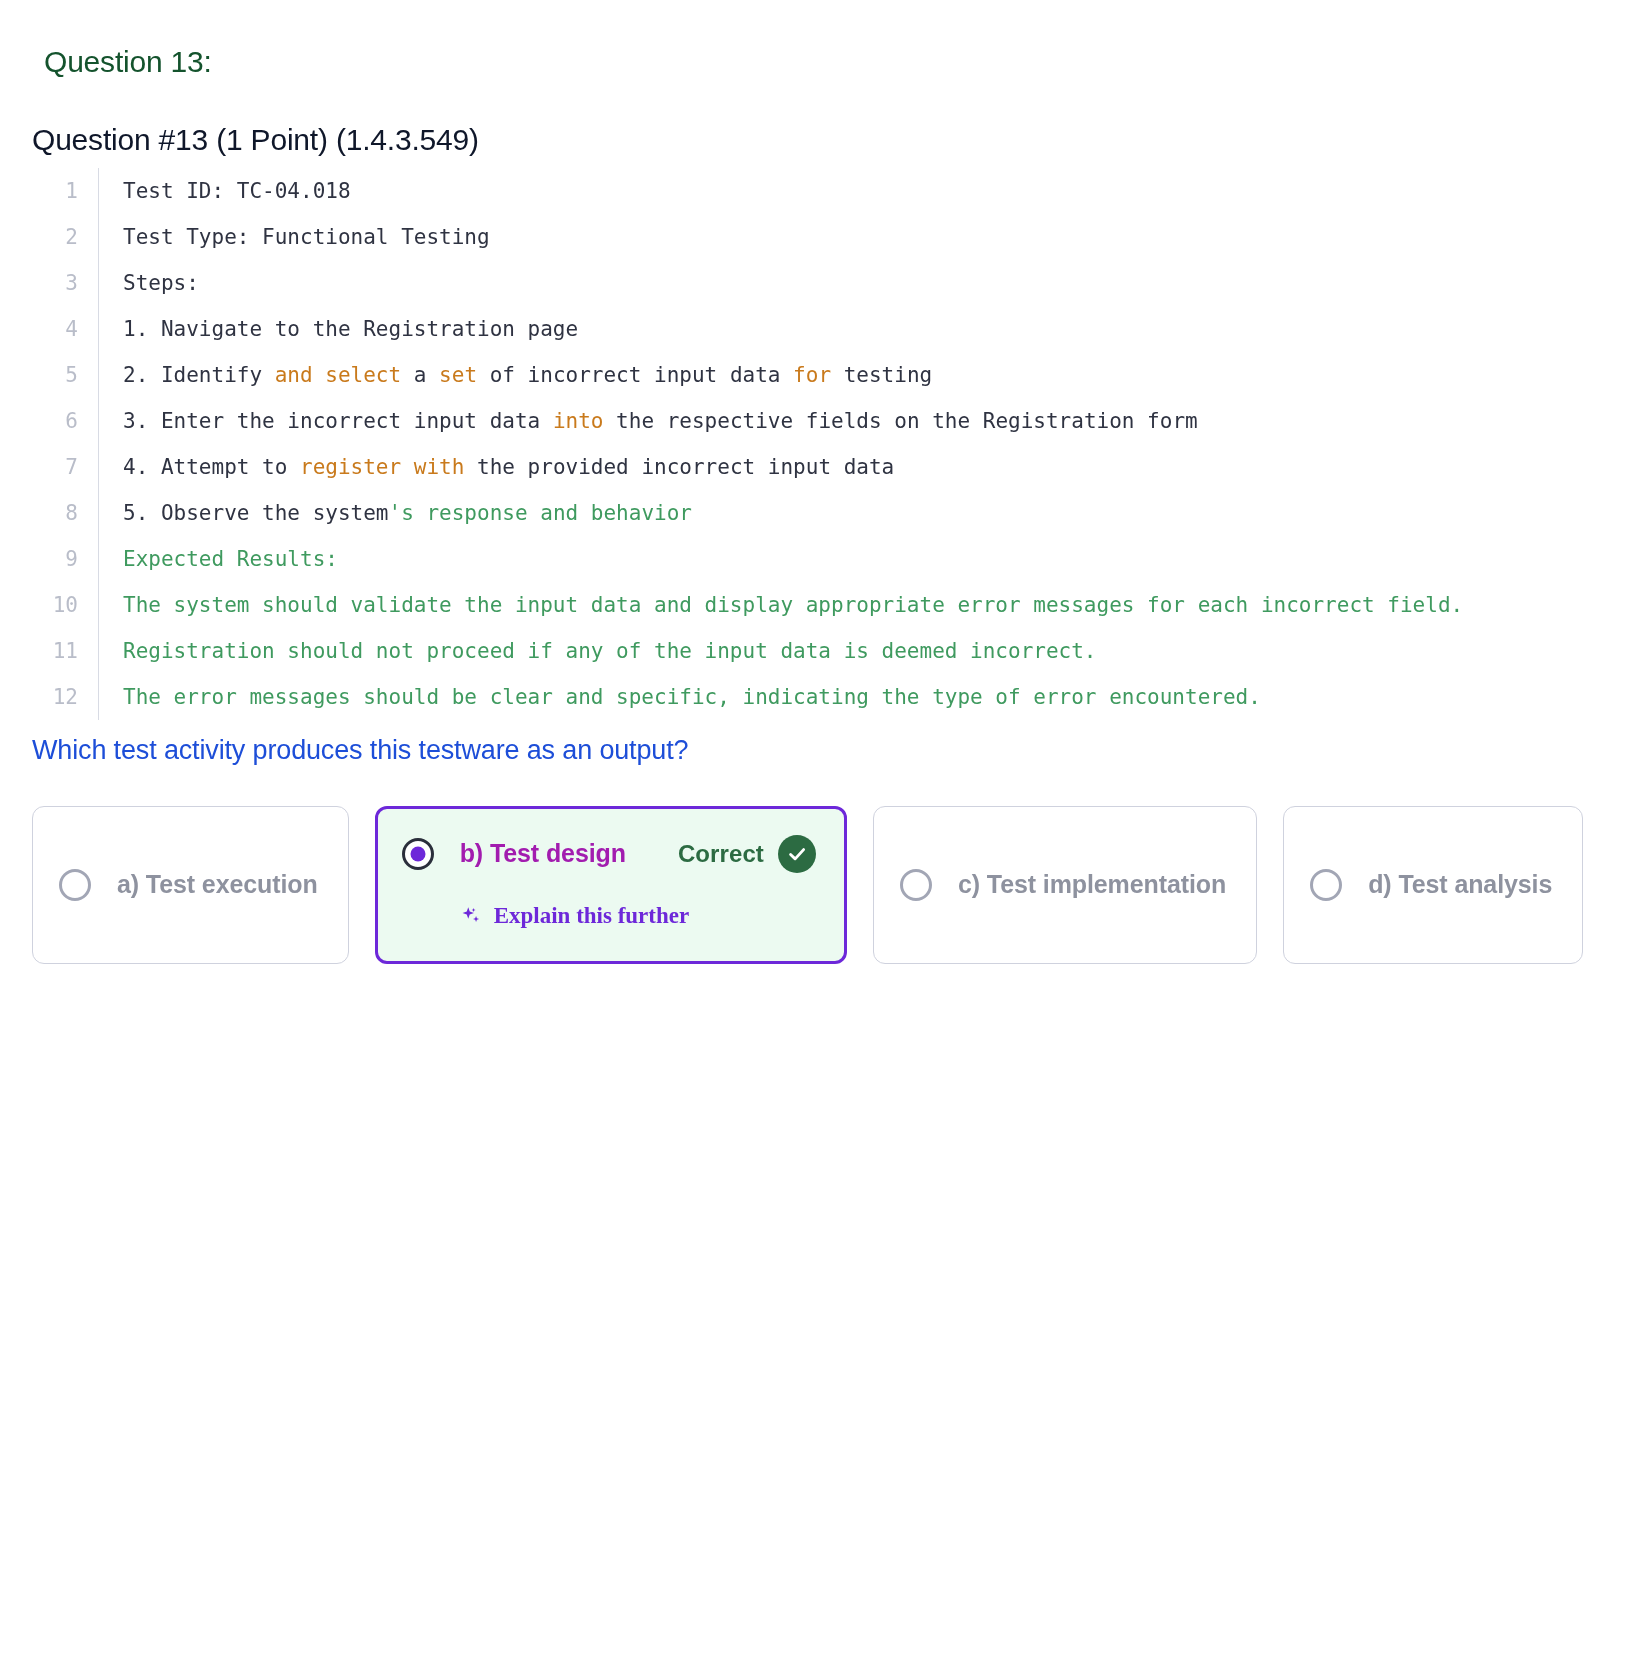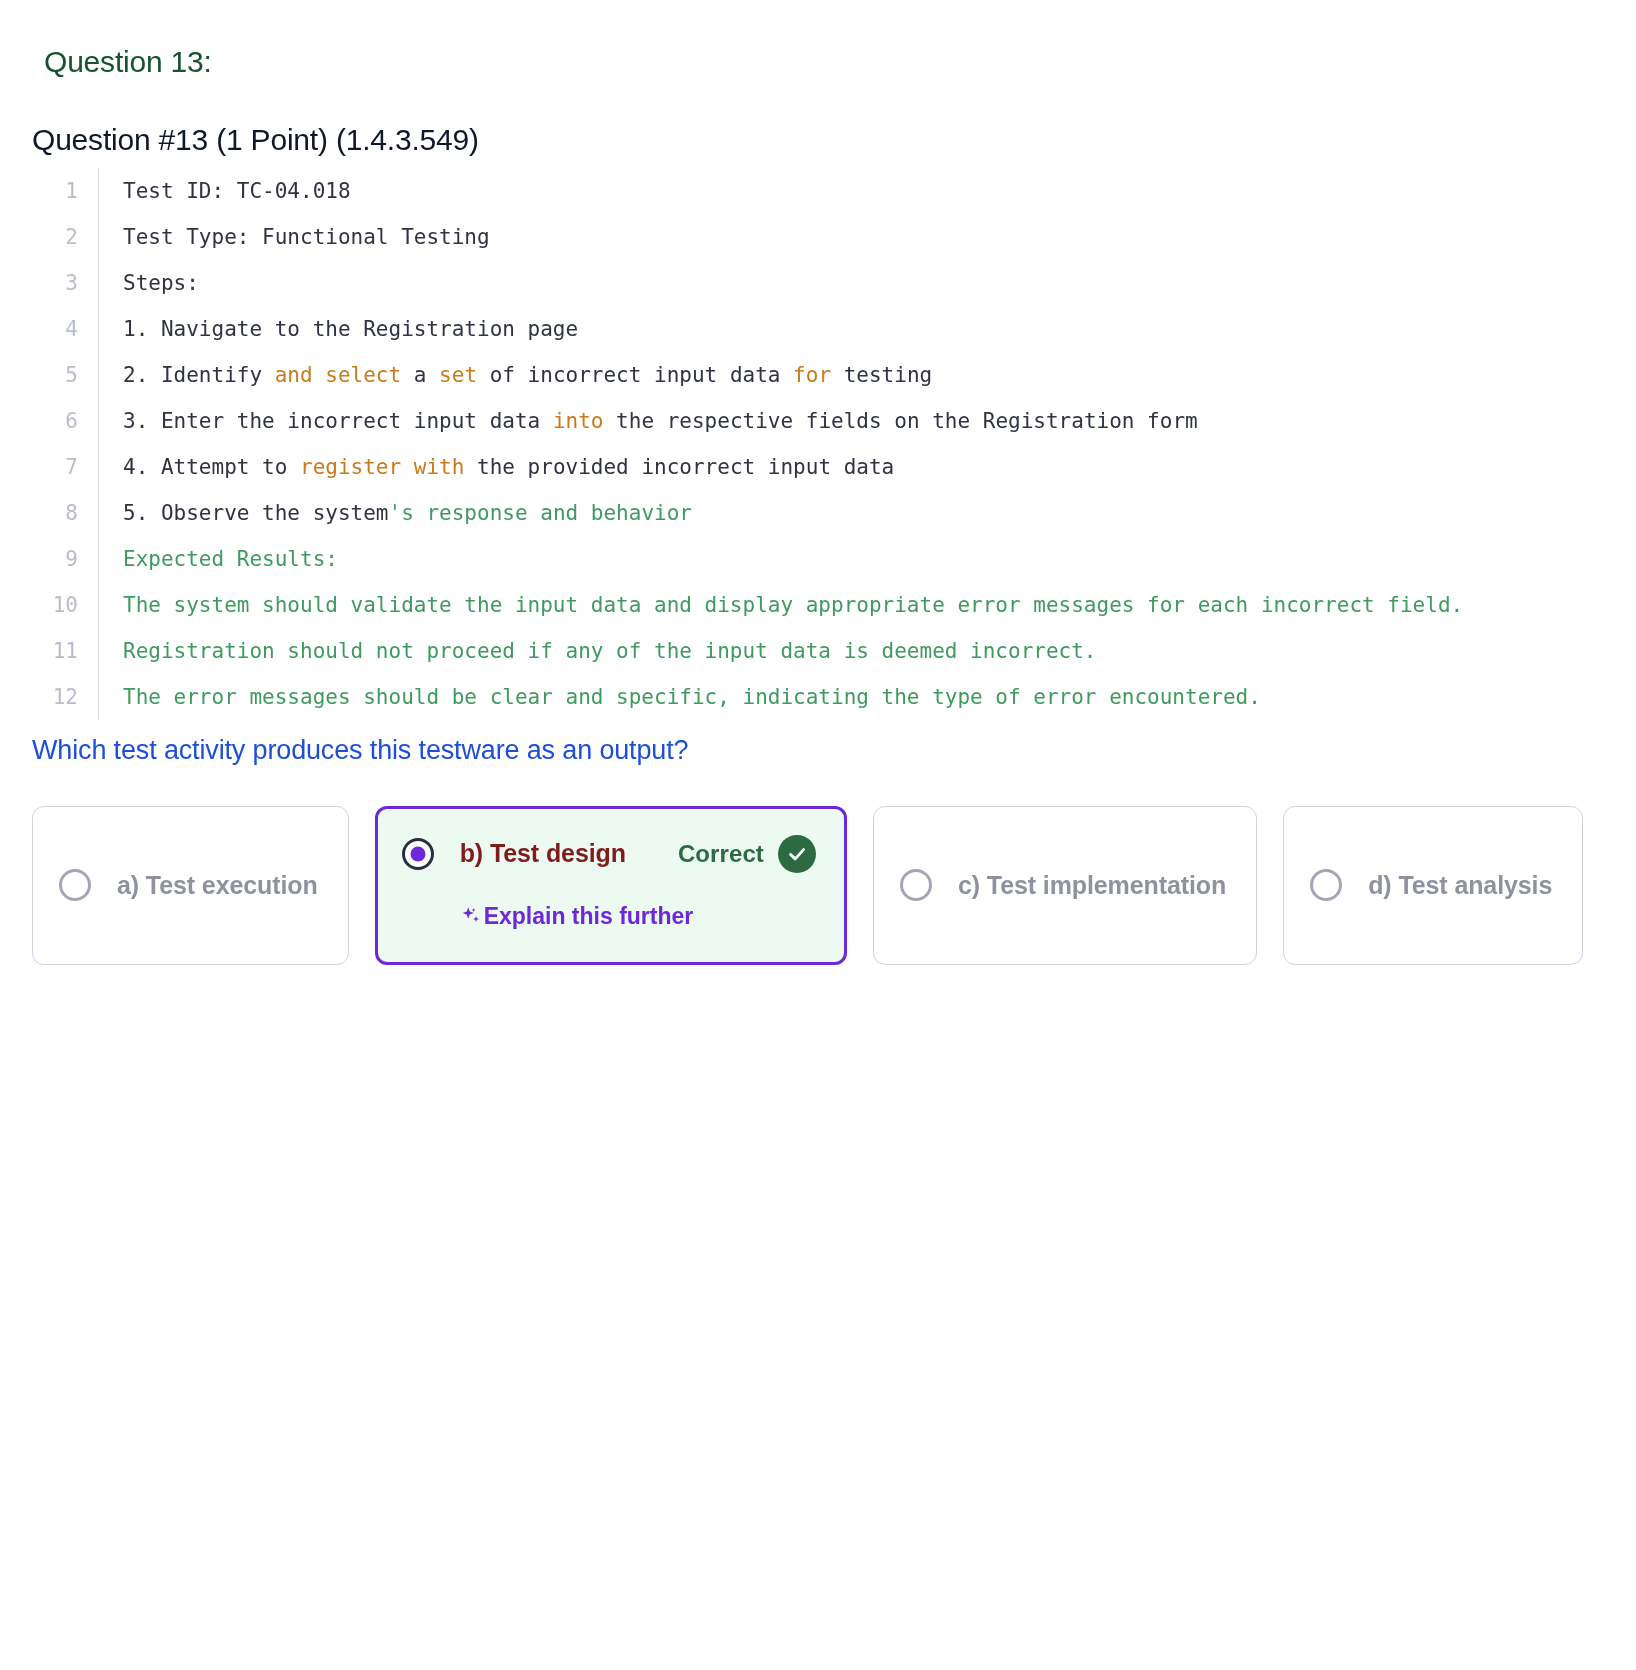--- a/index.html
+++ b/index.html
@@ -143,21 +143,21 @@
     letter-spacing: -0.1px;
   }
 
   
   .sel-head {
     display: flex;
     align-items: center;
     gap: 26px;
   }
   .sel-head .option-label {
-    color: #7f1d1d;
+    color: #a21caf;
   }
   .sel-spacer { flex: 1 1 auto; }
   .correct-badge {
     display: flex;
     align-items: center;
     gap: 14px;
   }
   .correct-text {
     font-size: 24px;
     font-weight: 700;
@@ -180,25 +180,26 @@
     font-size: 23px;
     line-height: 1.62;
     color: #343843;
     max-width: 1340px;
     font-weight: 400;
   }
   .explain-link {
     margin: 30px 0 6px 58px;
     display: inline-flex;
     align-items: center;
-    gap: 2px;
+    gap: 12px;
     color: #6d28d9;
     font-size: 23px;
     font-weight: 700;
     cursor: pointer;
+    font-family: Liberation Serif, serif;
   }
   .sparkle-icon { display: block; }
 </style>
 </head>
 <body>
 
 <div class="page">
 
   <div class="question-label">Question 13:</div>
 

